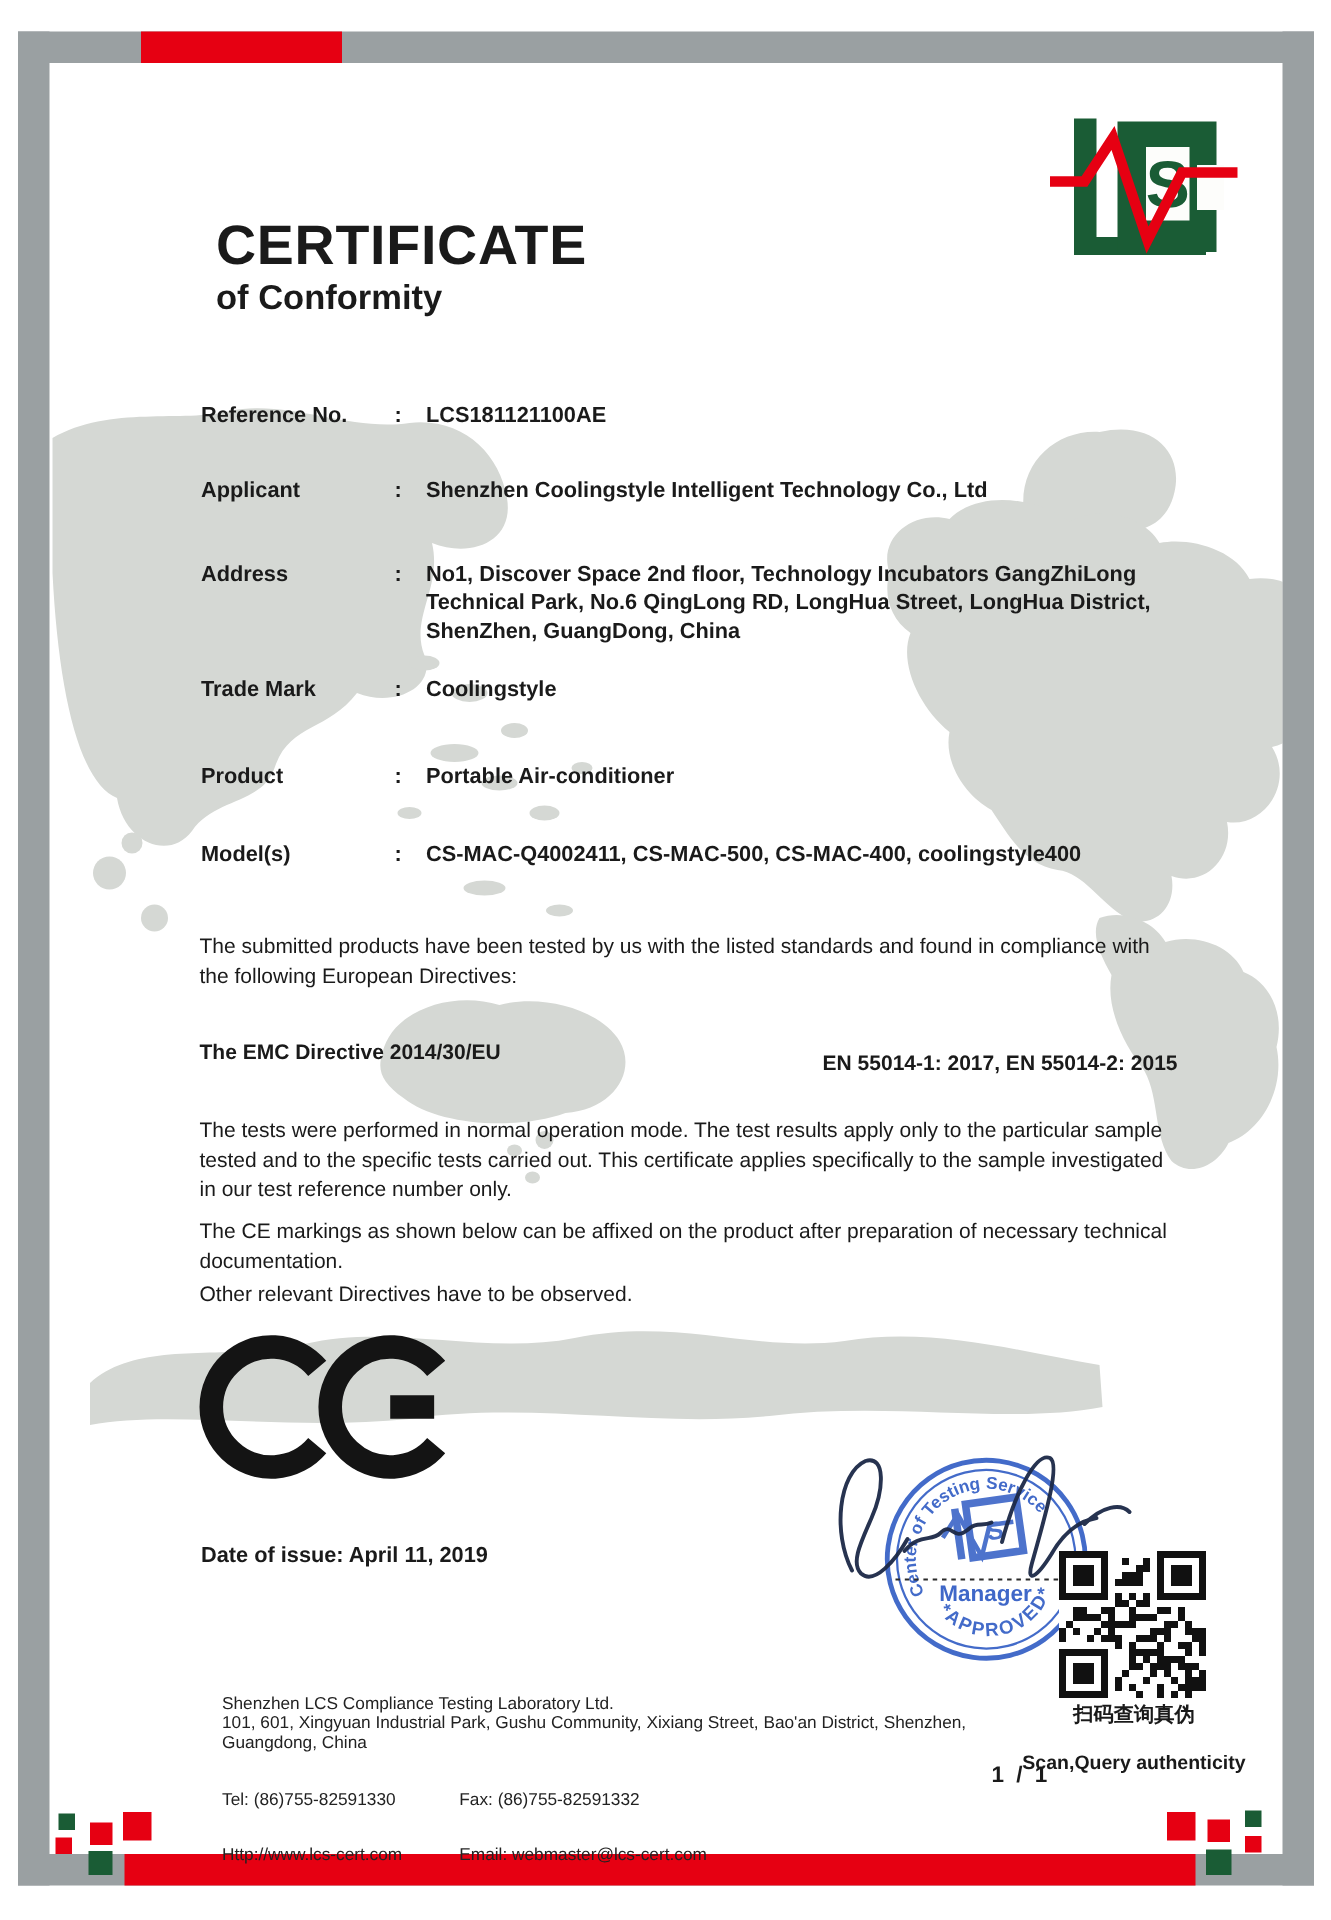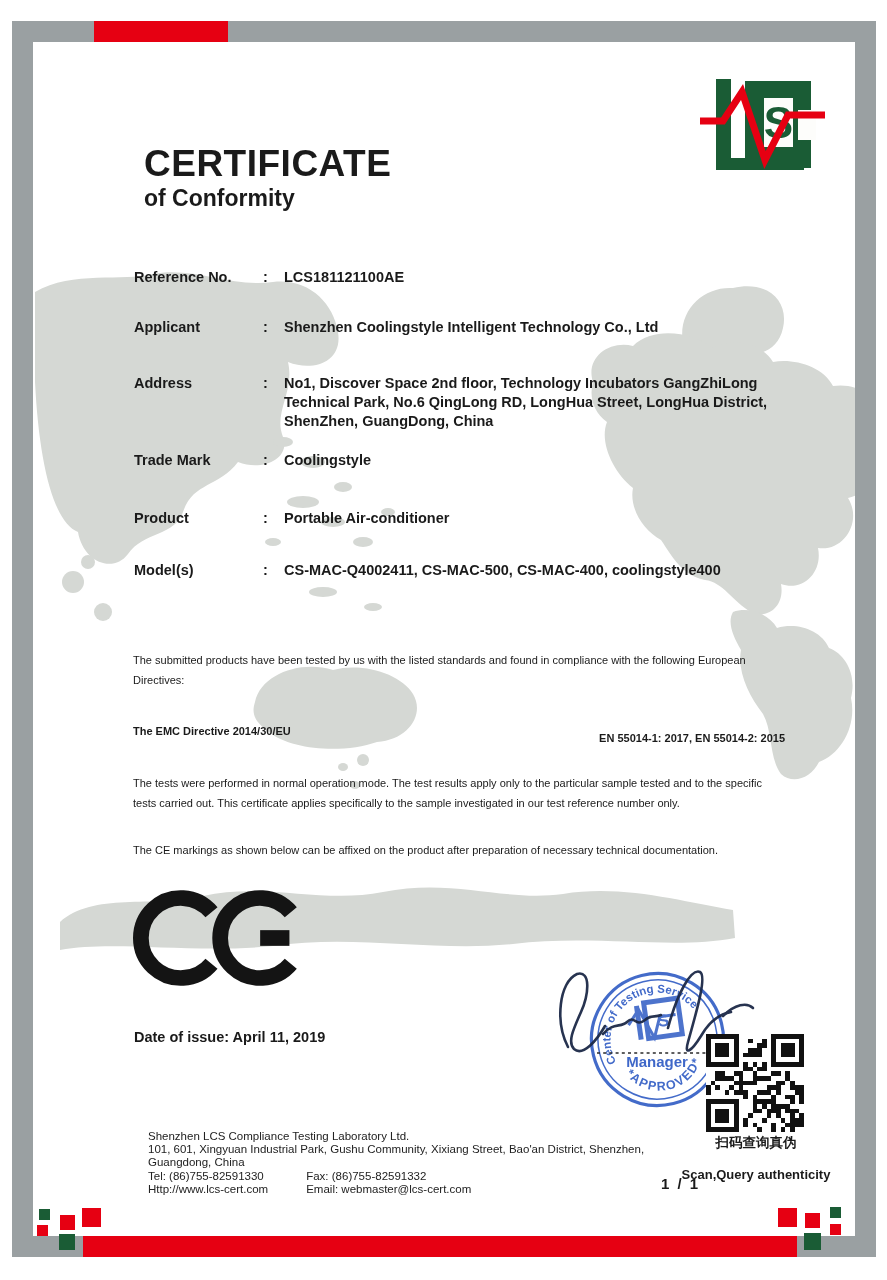--- a/index.html
+++ b/index.html
@@ -17,36 +17,36 @@
   .logo{position:absolute;left:695px;top:76px;z-index:3;}
   
   .title{position:absolute;left:144px;top:143px;font-size:37px;font-weight:700;letter-spacing:.5px;z-index:3;}
   .subtitle{position:absolute;left:144px;top:185px;font-size:23px;font-weight:700;z-index:3;}
   
   .frow{position:absolute;left:134px;z-index:3;font-size:14.5px;font-weight:700;line-height:19px;}
   .flabel{position:absolute;left:0;top:0;width:122px;}
   .fcolon{position:absolute;left:129px;top:0;}
   .fvalue{position:absolute;left:150px;top:0;width:500px;}
   
-  .para{position:absolute;left:133px;width:652px;font-size:11px;line-height:19.5px;z-index:3;margin-top:30px;}
+  .para{position:absolute;left:133px;width:652px;font-size:14px;line-height:19.5px;z-index:3;}
   .para.bold{font-weight:700;}
   
   .ce{position:absolute;left:132px;top:888px;z-index:3;}
   .date{position:absolute;left:134px;top:1029px;font-size:14.5px;font-weight:700;z-index:3;}
   
   .stamp{position:absolute;left:587px;top:969px;z-index:4;}
   .signature{position:absolute;left:543px;top:952px;z-index:6;}
   .qr{position:absolute;left:706px;top:1034px;width:98px;height:98px;background:#fff;z-index:5;}
   .qr svg{width:98px;height:98px;display:block;}
   .qrcap{position:absolute;left:666px;top:1134px;width:180px;text-align:center;z-index:5;}
   .qrcap .cn{font-size:13.5px;font-weight:700;}
   .qrcap .en{font-size:13px;font-weight:700;margin-top:15px;}
   
   .footer{position:absolute;left:148px;top:1130px;font-size:11.5px;line-height:13.2px;z-index:3;color:#222;}
-  .fcol{display:inline-block;width:155px;}
+  .fcol{display:inline-block;width:155px;margin-top:24px;}
   .pagenum{position:absolute;left:661px;top:1175px;font-size:15px;font-weight:700;letter-spacing:2px;z-index:3;}
 </style>
 </head>
 <body>
 
 <div class="page">
 
   <svg class="map" width="822" height="698" viewBox="0 0 822 698">
     <g fill="#d5d8d4" stroke="none">
 
@@ -146,20 +146,21 @@
     <span class="flabel">Model(s)</span>
     <span class="fcolon">:</span>
     <span class="fvalue">CS-MAC-Q4002411, CS-MAC-500, CS-MAC-400, coolingstyle400</span>
   </div>
 
   <div class="para" style="top:621px;">The submitted products have been tested by us with the listed standards and found in compliance with the following European Directives:</div>
   <div class="para bold" style="top:692px;">The EMC Directive 2014/30/EU</div>
   <div class="para bold" style="top:699px;text-align:right;">EN 55014-1: 2017, EN 55014-2: 2015</div>
   <div class="para" style="top:811px;">The CE markings as shown below can be affixed on the product after preparation of necessary technical documentation.</div>
   <div class="para" style="top:744px;">The tests were performed in normal operation mode. The test results apply only to the particular sample tested and to the specific tests carried out. This certificate applies specifically to the sample investigated in our test reference number only.</div>
+  <div class="para" style="top:853px;">Other relevant Directives have to be observed.</div>
 
   <svg class="ce" width="172" height="100" viewBox="0 0 240 140">
     <path d="M 110.9 106 A 56 56 0 1 1 110.9 34" stroke="#141414" stroke-width="22" fill="none"></path>
     <path d="M 221.9 106 A 56 56 0 1 1 221.9 34" stroke="#141414" stroke-width="22" fill="none"></path>
     <path d="M 179 70 H 220" stroke="#141414" stroke-width="22" fill="none"></path>
   </svg>
 
   <div class="date">Date of issue: April 11, 2019</div>
 
   <svg class="stamp" width="141" height="141" viewBox="0 0 141 141">

